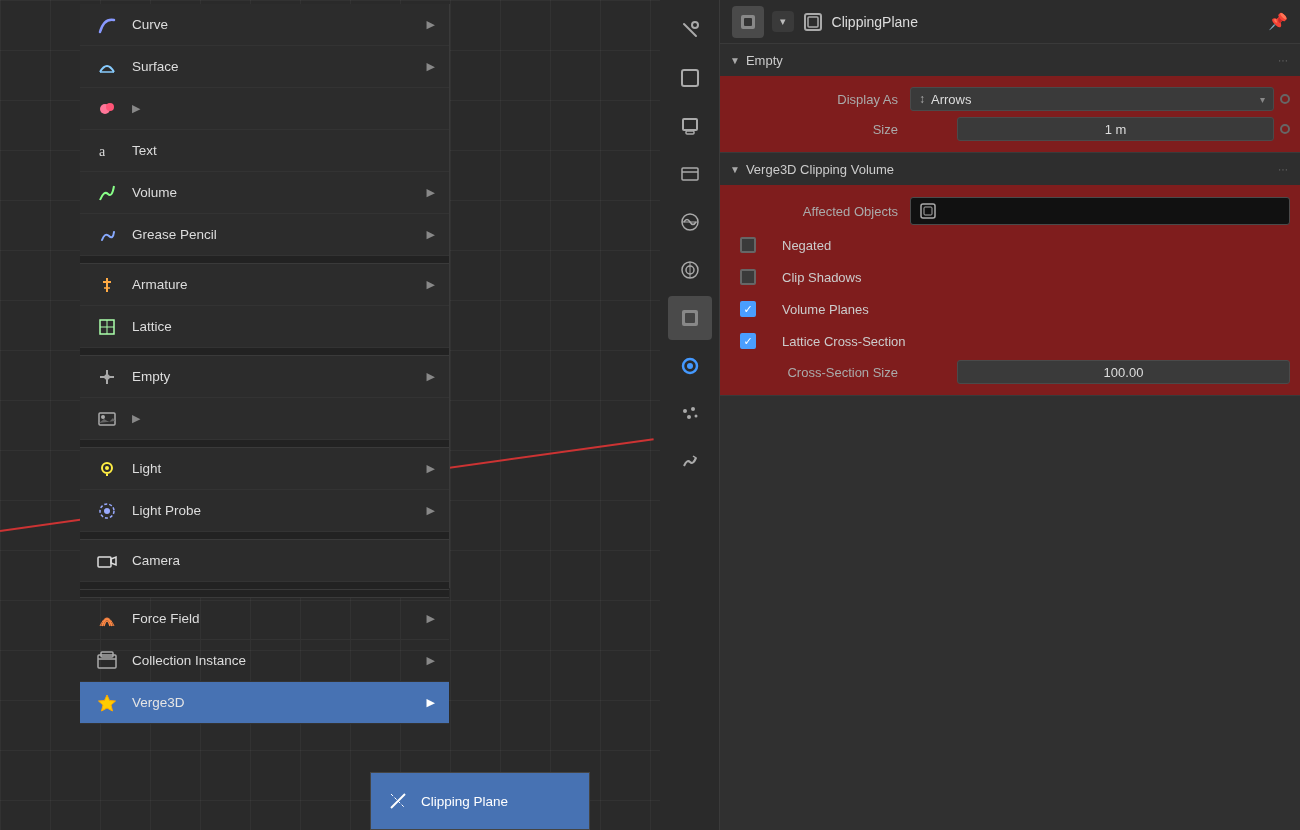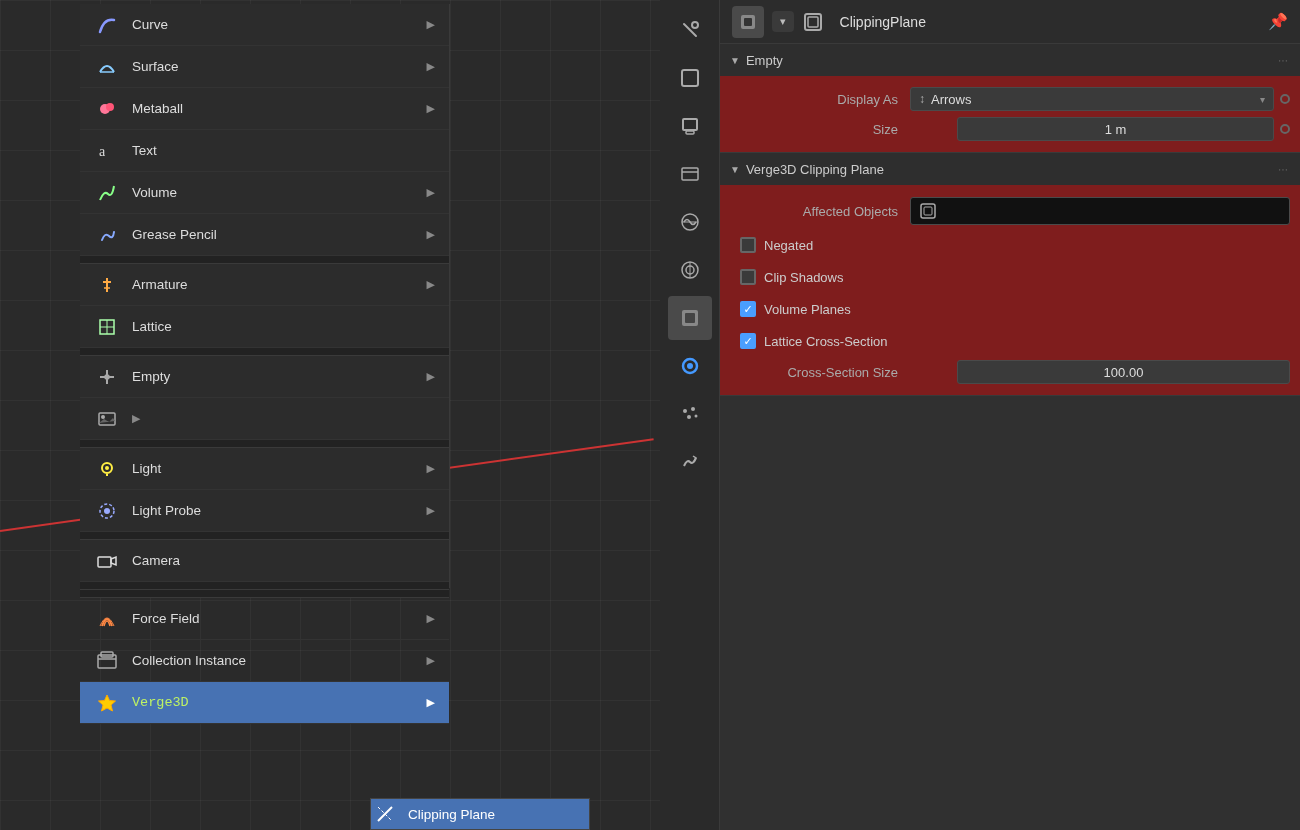--- a/index.html
+++ b/index.html
@@ -74,22 +74,21 @@
       align-items: center;
       justify-content: center;
       font-size: 16px;
     }
     .menu-item .item-label {
       flex: 1;
       font-size: 13.5px;
       color: #ddd;
     }
     .menu-item.active .item-label {
-      color: #bef264;
-      font-family: Liberation Mono, monospace;
+      color: #e5e5e5;
     }
     .menu-item .arrow {
       color: #888;
       font-size: 11px;
     }
     .menu-item.active .arrow {
       color: #fff;
     }
     .menu-separator {
       height: 8px;
@@ -103,22 +102,22 @@
       left: 370px;
       bottom: 0;
       width: 220px;
       background: #2c2c2c;
       border: 1px solid #444;
       z-index: 100;
     }
     .submenu-item {
       display: flex;
       align-items: center;
-      height: 30px;
-      padding: 0 1px;
+      height: 56px;
+      padding: 0 14px;
       cursor: pointer;
     }
     .submenu-item.active {
       background: #4772b3;
     }
     .submenu-item .item-icon {
       width: 26px;
       height: 26px;
       margin-right: 10px;
       display: flex;
@@ -200,21 +199,21 @@
       padding: 4px 8px;
       background: #3a3a3a;
       border-radius: 4px;
       cursor: pointer;
       color: #bbb;
       font-size: 11px;
     }
     .prop-header-title {
       display: flex;
       align-items: center;
-      gap: 16px;
+      gap: 8px;
       flex: 1;
     }
     .prop-header-name {
       font-size: 14px;
       color: #ddd;
     }
     .prop-header-pin {
       margin-left: auto;
       color: #888;
       cursor: pointer;
@@ -339,21 +338,21 @@
       border: 2px solid #666;
       cursor: pointer;
     }
 
     
     .checkbox-row {
       display: flex;
       align-items: center;
       height: 32px;
       padding: 0 10px 0 20px;
-      gap: 8px;
+      gap: 26px;
     }
     .checkbox {
       width: 16px;
       height: 16px;
       border: 2px solid #666;
       background: #3a3a3a;
       border-radius: 2px;
       cursor: pointer;
       display: flex;
       align-items: center;
@@ -412,21 +411,20 @@
       <span class="item-label">Surface</span>
       <span class="arrow">▶</span>
     </div>
     <div class="menu-item">
       <div class="item-icon">
         <svg width="22" height="22" viewBox="0 0 22 22">
           <circle cx="9" cy="11" r="5" fill="#ff7799"></circle>
           <circle cx="14" cy="9" r="4" fill="#ff5577"></circle>
         </svg>
       </div>
-      <span class="item-label">Metaball</span>
       <span class="arrow">▶</span>
     </div>
     <div class="menu-item">
       <div class="item-icon">
         <svg width="22" height="22" viewBox="0 0 22 22">
           <text x="3" y="16" font-size="14" fill="#ddd" font-family="serif">a</text>
         </svg>
       </div>
       <span class="item-label">Text</span>
     </div>
@@ -671,21 +669,21 @@
         <div class="prop-control">
           <div class="number-input">1 m</div>
           <div class="dot-indicator"></div>
         </div>
       </div>
       </div>
     </div>
     <div class="prop-section">
       <div class="section-header">
     <span class="triangle">▼</span>
-    <span class="section-title">Verge3D Clipping Plane</span>
+    <span class="section-title">Verge3D Clipping Volume</span>
     <span class="section-dots">⋯</span>
   </div>
       <div class="section-content">
         <div class="prop-row" style="height: 36px;">
         <span class="prop-label">Affected Objects</span>
         <div class="prop-control">
           <div class="object-select">
             <span class="object-select-icon">
               <svg width="18" height="18" viewBox="0 0 18 18">
                   <rect x="2" y="2" width="14" height="14" rx="2" fill="none" stroke="#aaa" stroke-width="1.5"></rect>

